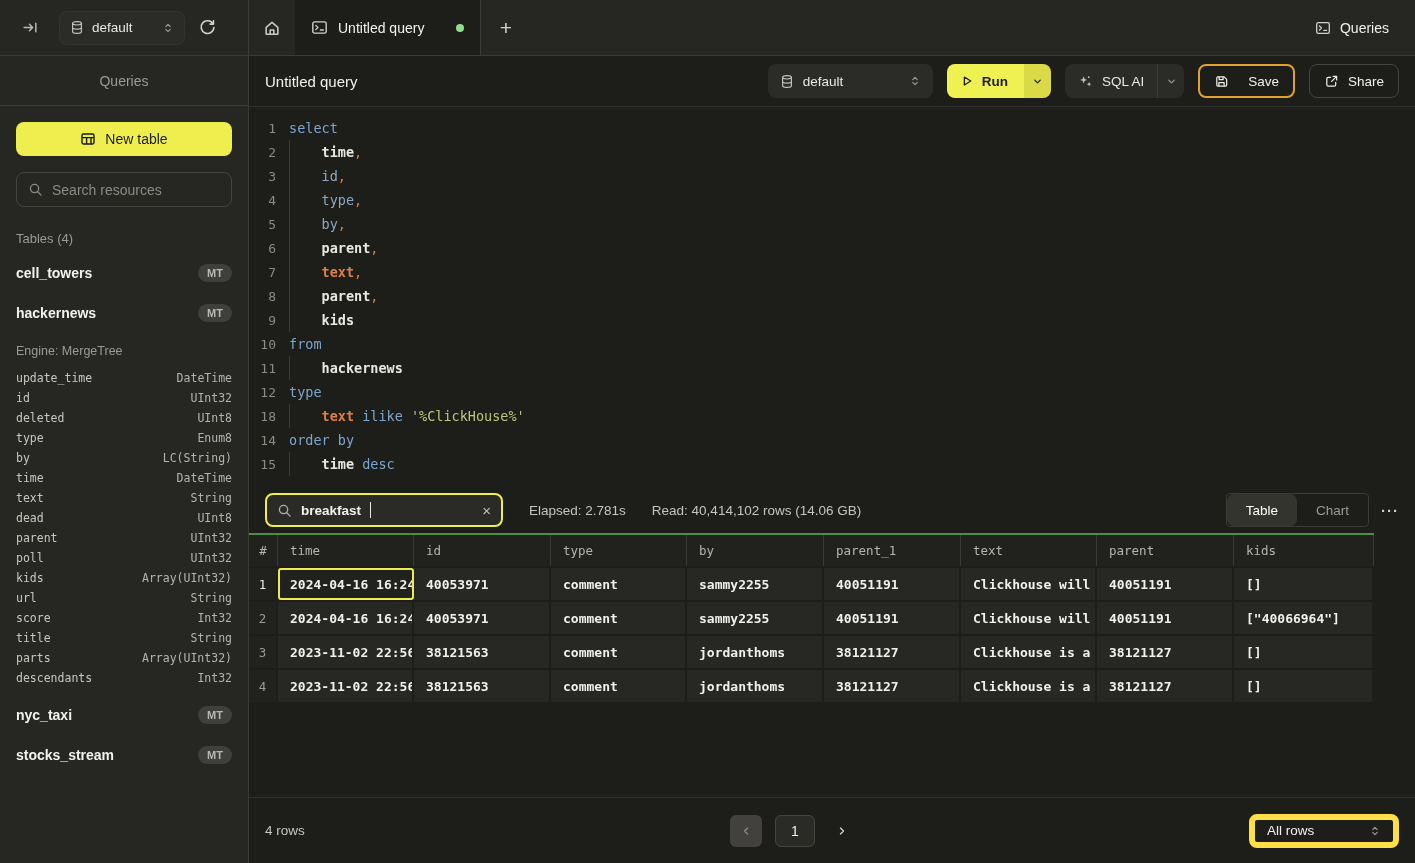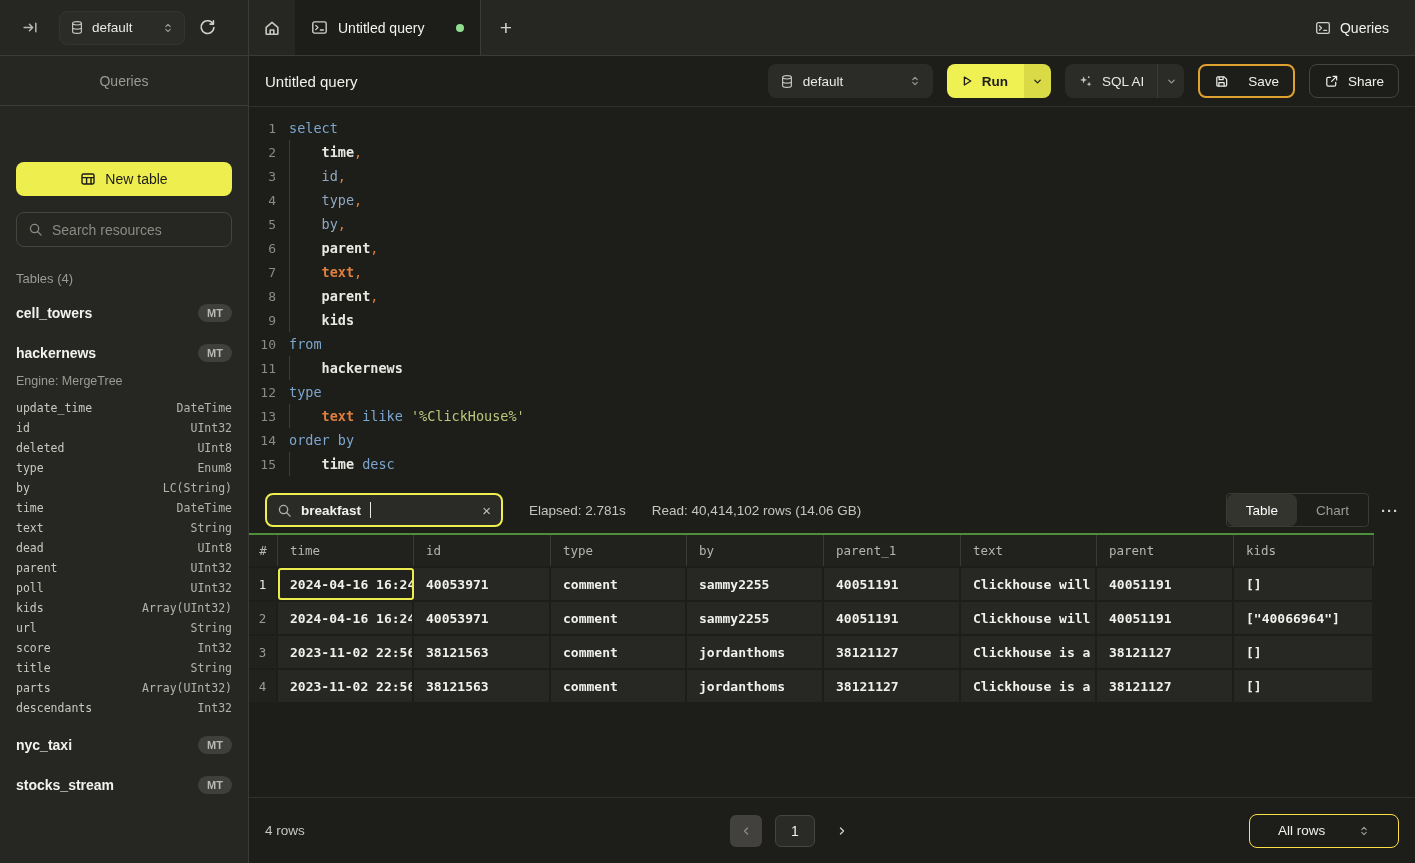--- a/index.html
+++ b/index.html
@@ -40,28 +40,28 @@
   .queries-link{margin-left:auto;margin-right:26px;display:flex;align-items:center;gap:9px;color:#f0f0ec;font-size:14px;cursor:pointer;}
 
   
   .bodyrow{flex:1;display:flex;min-height:0;}
   .sidebar{width:249px;flex:none;background:var(--bg-panel);border-right:1px solid var(--border);display:flex;flex-direction:column;}
   .side-tabs{height:50px;flex:none;display:flex;border-bottom:1px solid var(--border);}
   .side-tab{flex:1;display:flex;align-items:center;justify-content:center;font-size:14px;color:var(--txt-dim);position:relative;cursor:pointer;}
   .side-tab.active{color:#ffffff;}
   .side-tab.active::after{content:"";position:absolute;left:0;right:0;bottom:-1px;height:2px;background:var(--accent-yellow);}
   .side-content{flex:1;overflow:hidden;padding:16px;}
-  .new-table-btn{width:100%;height:34px;border:none;border-radius:8px;background:var(--accent-yellow);color:#1d1d19;font-size:14px;font-weight:500;font-family:"Liberation Sans",sans-serif;display:flex;align-items:center;justify-content:center;gap:9px;cursor:pointer;margin-top:40px;}
+  .new-table-btn{width:100%;height:34px;border:none;border-radius:8px;background:var(--accent-yellow);color:#1d1d19;font-size:14px;font-weight:500;font-family:"Liberation Sans",sans-serif;display:flex;align-items:center;justify-content:center;gap:9px;cursor:pointer;}
   .search-box{margin-top:16px;height:35px;border:1px solid #45453f;border-radius:8px;display:flex;align-items:center;gap:9px;padding:0 11px;color:#8b8b86;cursor:text;}
   .search-box .ph{font-size:14px;}
   .section-label{margin-top:24px;font-size:13px;color:var(--txt-dim);}
   .side-item{margin-top:14px;height:26px;display:flex;align-items:center;justify-content:space-between;cursor:pointer;}
   .side-item-name{font-size:14px;font-weight:600;color:#f2f2ee;}
   .mt-badge{background:#3f3f3b;color:#b8b8b4;font-size:11px;font-weight:600;border-radius:10px;padding:3px 9px;}
-  .engine-note{margin-top:8px;font-size:12.5px;color:var(--txt-dim);}
+  .engine-note{margin-top:18px;font-size:12.5px;color:var(--txt-dim);}
   .schema-list{margin-top:10px;}
   .schema-row{display:flex;justify-content:space-between;align-items:center;height:20px;font-family:"DejaVu Sans Mono",monospace;font-size:11.5px;cursor:pointer;}
   .schema-name{color:#c8c8c3;}
   .schema-type{color:#b4b4af;}
 
   
   .main{flex:1;min-width:0;display:flex;flex-direction:column;background:var(--bg-page);}
   .query-header{height:51px;flex:none;display:flex;align-items:center;padding:0 16px;border-bottom:1px solid var(--border-soft);}
   .query-title{font-size:15px;color:#f2f2ee;}
   .qh-controls{margin-left:auto;display:flex;align-items:center;gap:14px;}
@@ -116,21 +116,21 @@
 
   .results-spacer{flex:1;}
 
   
   .footer{height:66px;flex:none;border-top:1px solid var(--border-soft);display:flex;align-items:center;padding:0 16px;position:relative;}
   .row-count{font-size:13.5px;color:var(--txt-mid);}
   .pagination{position:absolute;left:481px;display:flex;align-items:center;gap:13px;}
   .pg-prev{width:32px;height:32px;border-radius:6px;background:#42413e;display:flex;align-items:center;justify-content:center;color:#8b8b86;cursor:pointer;}
   .pg-page{width:40px;height:32px;border-radius:6px;background:#2a2a27;border:1px solid #454540;display:flex;align-items:center;justify-content:center;font-size:14px;color:#f0f0ec;cursor:pointer;}
   .pg-next{width:28px;height:32px;display:flex;align-items:center;justify-content:center;color:#d0d0cc;cursor:pointer;}
-  .rows-select{margin-left:auto;width:150px;height:34px;border:1px solid #fde047;border-radius:8px;display:flex;align-items:center;justify-content:space-between;padding:0 28px;font-size:13.5px;color:#f0f0ec;cursor:pointer;}
+  .rows-select{margin-left:auto;width:150px;height:34px;border:6px solid #fde047;border-radius:8px;display:flex;align-items:center;justify-content:space-between;padding:0 12px;font-size:13.5px;color:#f0f0ec;cursor:pointer;}
 </style>
 </head>
 <body>
 
 <div class="app">
 
   <div class="topbar">
     <div class="topbar-left">
       <span class="icon-btn">
         <svg width="17" height="17" viewBox="0 0 16 16" fill="none" stroke="currentColor" stroke-width="1.4" stroke-linecap="round" stroke-linejoin="round">
@@ -416,21 +416,21 @@
             </div>
             <div class="code-line indented">
               <span class="gutter">11</span>
               <span class="code mono">    <span class="t-idw">hackernews</span></span>
             </div>
             <div class="code-line">
               <span class="gutter">12</span>
               <span class="code mono"><span class="t-kw">type</span></span>
             </div>
             <div class="code-line indented">
-              <span class="gutter">13</span>
+              <span class="gutter">18</span>
               <span class="code mono">    <span class="t-ido">text</span> <span class="t-kw">ilike</span> <span class="t-str">'%ClickHouse%'</span></span>
             </div>
             <div class="code-line">
               <span class="gutter">14</span>
               <span class="code mono"><span class="t-kw">order by</span></span>
             </div>
             <div class="code-line indented">
               <span class="gutter">15</span>
               <span class="code mono">    <span class="t-idw">time</span> <span class="t-kw">desc</span></span>
             </div>

